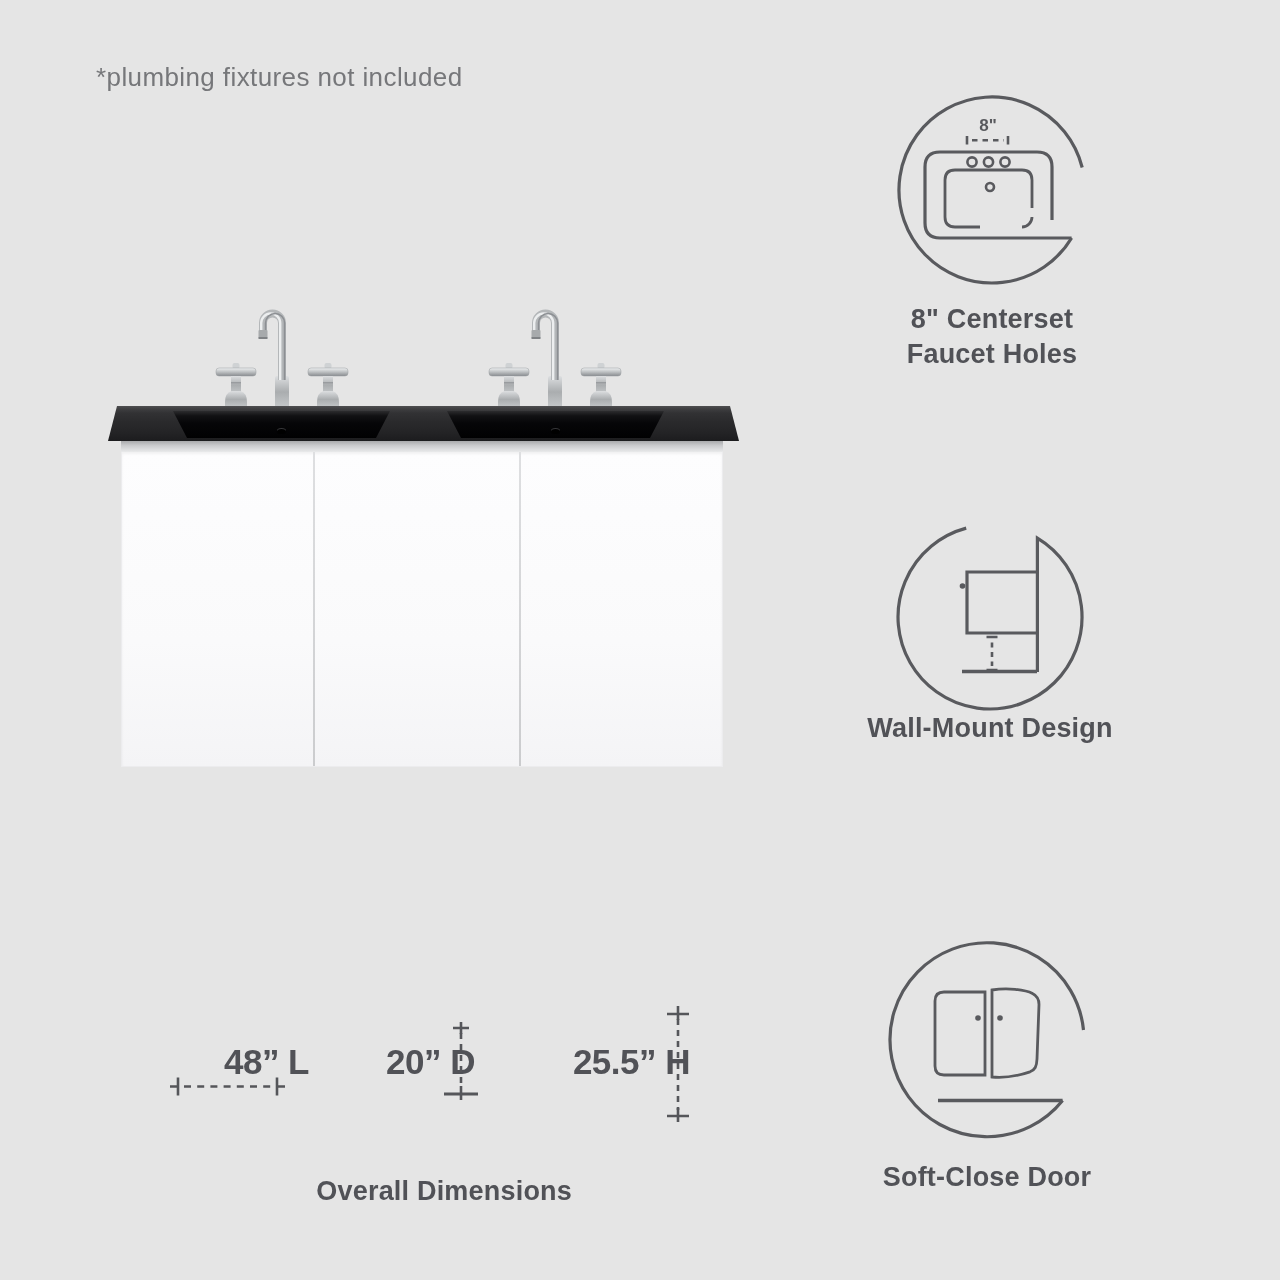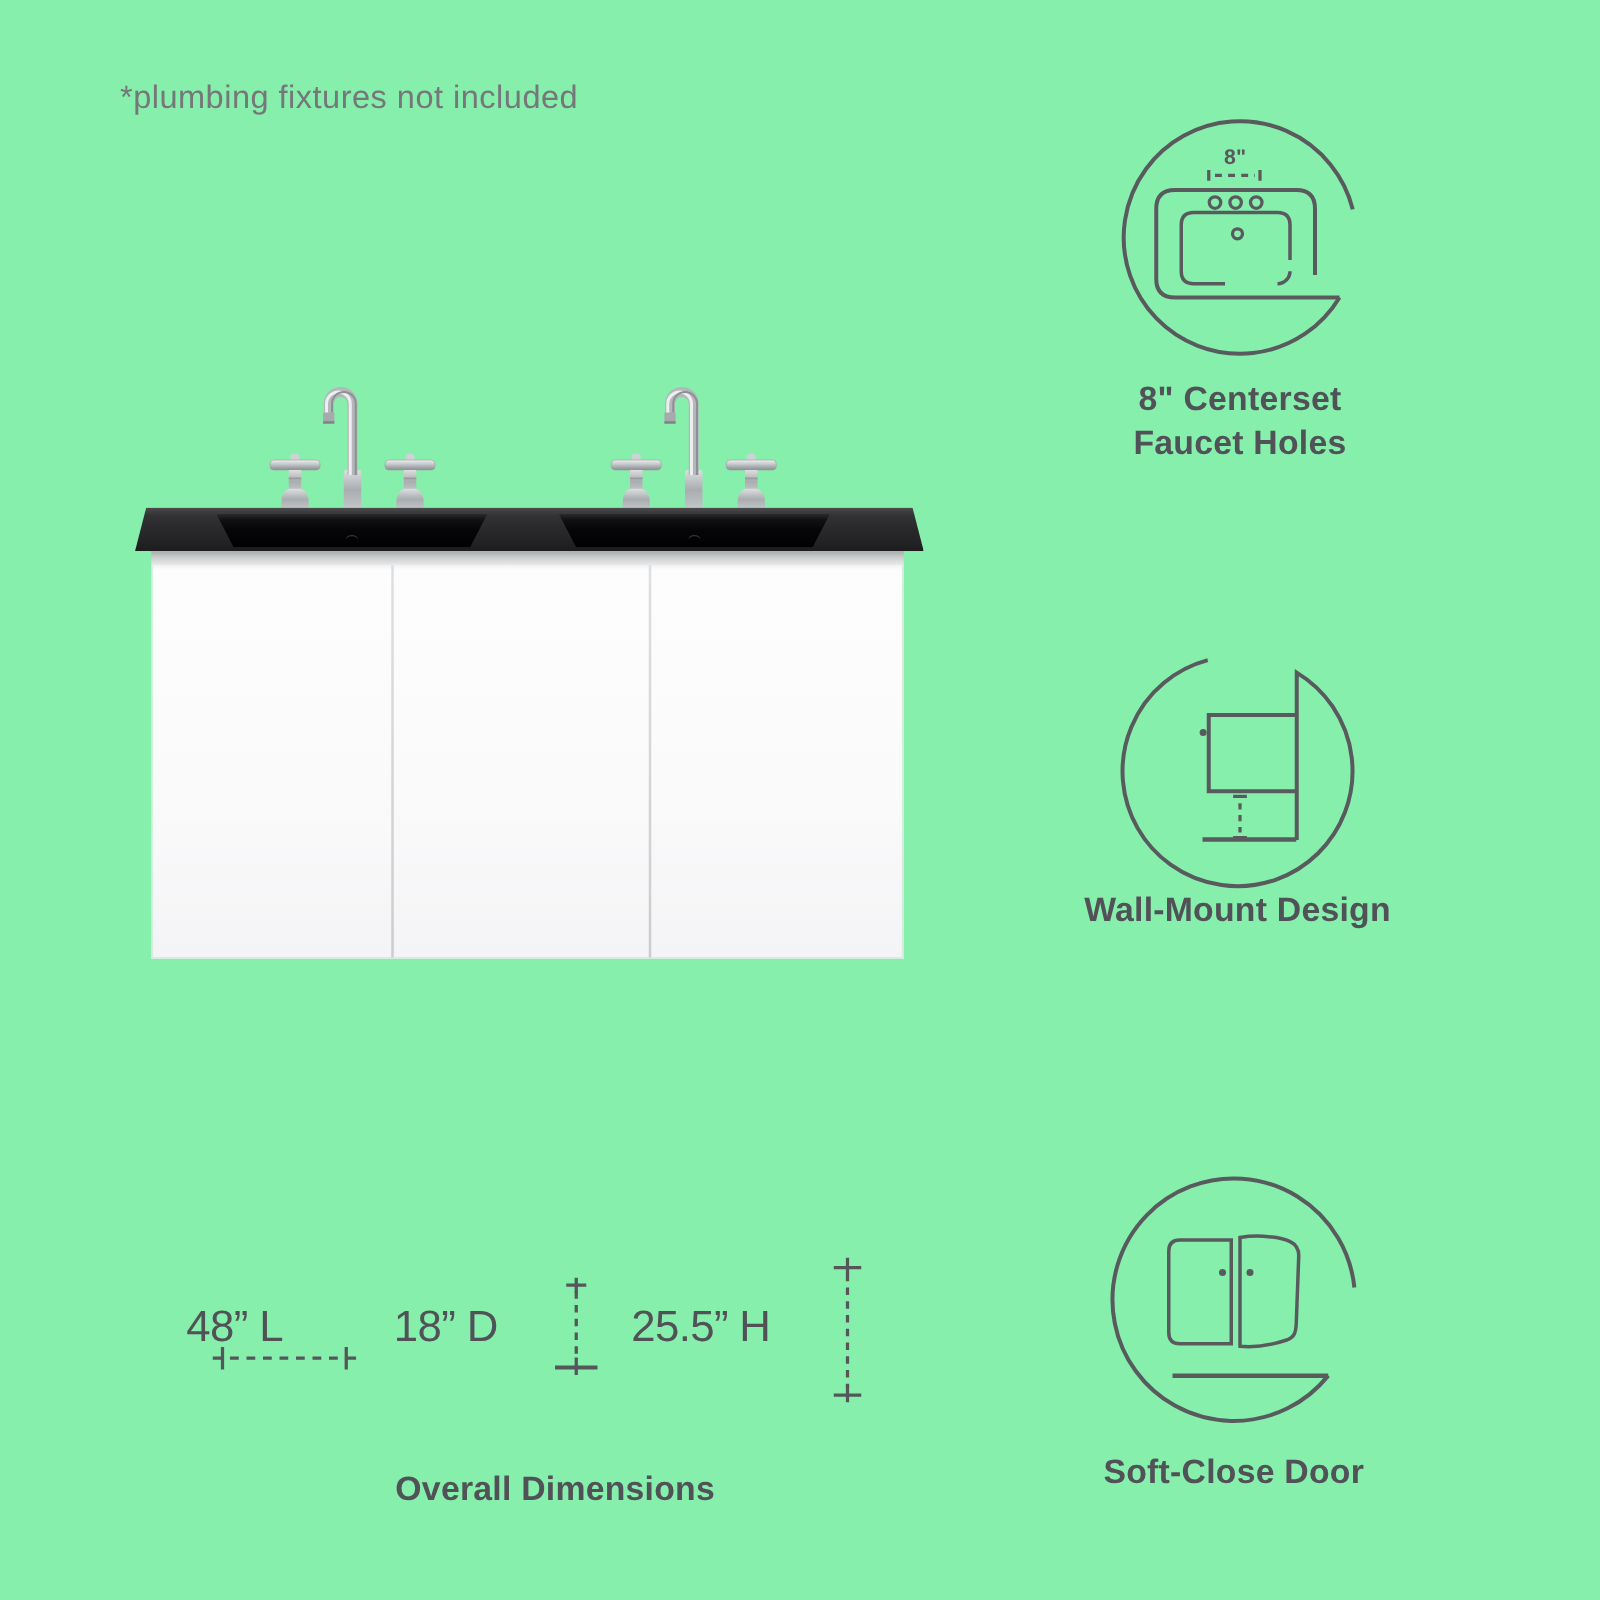--- a/index.html
+++ b/index.html
@@ -1,17 +1,17 @@
 <!DOCTYPE html>
 <html><head>
 <meta charset="utf-8">
 <style>
   html,body { margin:0; padding:0; background:#ffffff; }
   .canvas {
-    position:relative; width:1280px; height:1280px; background:#86efac;
+    position:relative; width:1280px; height:1280px; background:#e5e5e5;
     font-family:"Liberation Sans", sans-serif; overflow:hidden;
   }
   
   .disclaimer {
     position:absolute; left:96px; top:62px;
     font-size:26px; font-weight:400; color:#76777a; letter-spacing:.4px;
   }
   
   .faucet { position:absolute; top:296px; width:170px; height:116px; }
   .faucet.f1 { left:197px; } .faucet.f2 { left:470px; }
@@ -52,21 +52,21 @@
   .icon3 { left:872px; top:925px; }
   .feature-label {
     position:absolute; text-align:center; font-weight:700; font-size:27px;
     color:#515257; line-height:35px; letter-spacing:.2px;
   }
   .flabel1 { left:858px; top:302px; width:268px; }
   .flabel2 { left:840px; top:711px; width:300px; }
   .flabel3 { left:853px; top:1160px; width:268px; }
   
   .dim-label {
-    position:absolute; top:1042px; text-align:left; font-weight:400; font-size:35px;
+    position:absolute; top:1042px; text-align:right; font-weight:700; font-size:35px;
     color:#515257; letter-spacing:-.5px;
   }
   .dimL { left:149px; width:160px; }
   .dimD { left:315px; width:160px; }
   .dimH { left:505px; width:185px; }
   .dim-line { position:absolute; }
   .dlineL { left:170px; top:1076px; }
   .dlineD { left:442px; top:1022px; }
   .dlineH { left:657px; top:1006px; }
   .dim-caption {
@@ -210,21 +210,21 @@
 
   <div class="dim-label dimL">48” L</div>
   <svg class="dim-line dlineL" width="115" height="22">
     <g stroke="#55565a" fill="none" stroke-width="2.6">
       <path d="M 0 10.5 L 8 10.5 M 8 1.5 L 8 19.5"></path>
       <path d="M 14 10.5 L 101 10.5" stroke-dasharray="7 6.2"></path>
       <path d="M 107 1.5 L 107 19.5 M 107 10.5 L 115 10.5"></path>
     </g>
   </svg>
 
-  <div class="dim-label dimD">18” D</div>
+  <div class="dim-label dimD">20” D</div>
   <svg class="dim-line dlineD" width="42" height="80">
     <g stroke="#55565a" fill="none" stroke-width="2.6">
       <path d="M 19 0 L 19 12 M 11 6 L 27 6"></path>
       <path d="M 19 11 L 19 66" stroke-dasharray="6 5"></path>
       <path d="M 19 64 L 19 78"></path>
       <path d="M 2 72 L 36 72" stroke-width="3.2"></path>
     </g>
   </svg>
 
   <div class="dim-label dimH">25.5” H</div>

